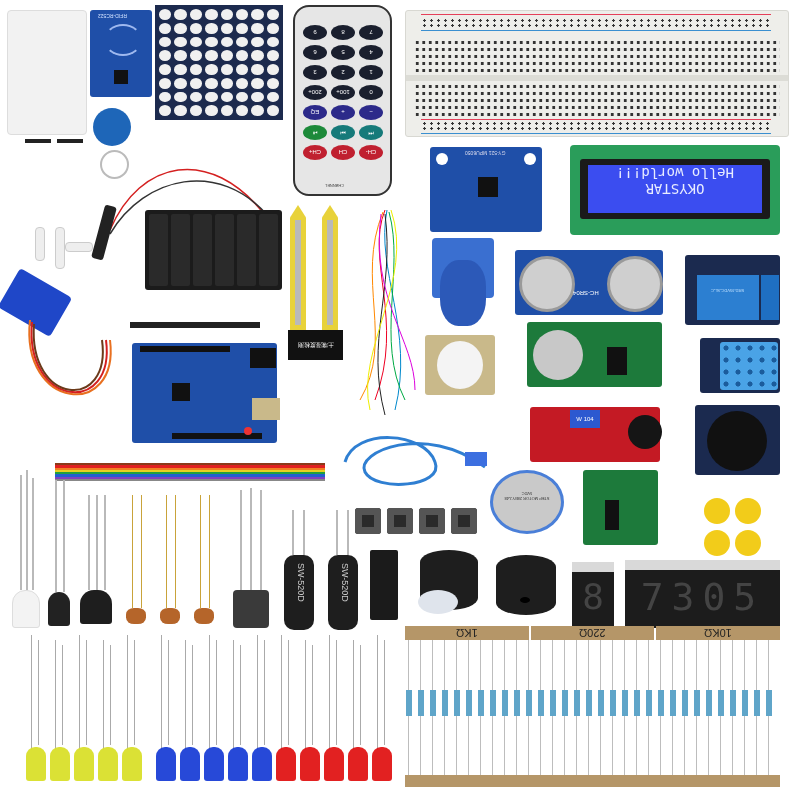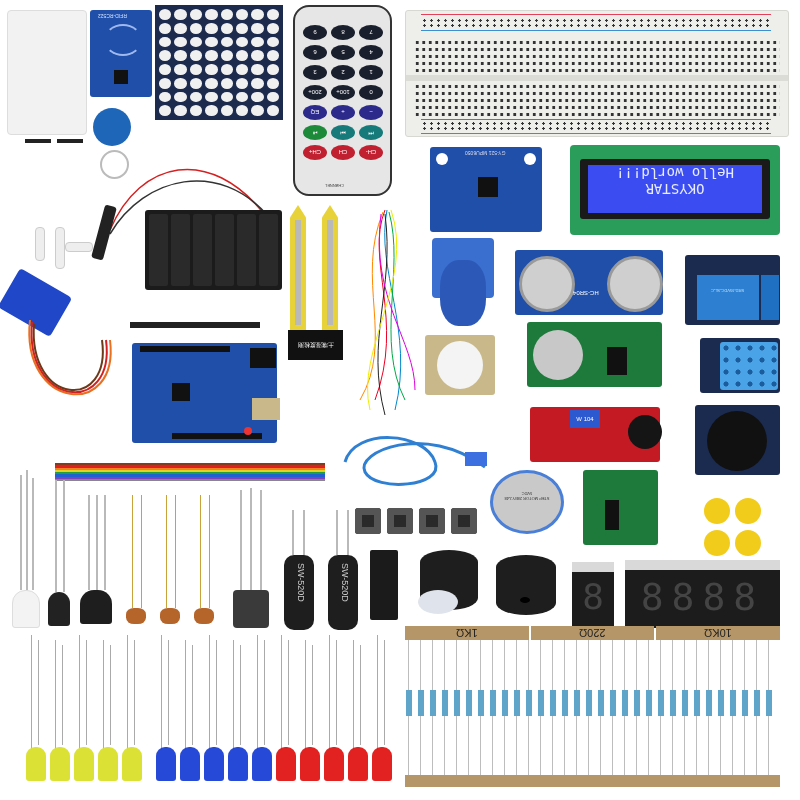--- a/index.html
+++ b/index.html
@@ -316,21 +316,21 @@
 
 <div class="abs" style="left:370px;top:550px;width:28px;height:70px;background:#1b1b1b;border-radius:2px;"></div>
 
 <div class="abs" style="left:420px;top:550px;width:58px;height:60px;background:#1e1e1e;border-radius:50%/20%;"></div>
 <div class="abs" style="left:418px;top:590px;width:40px;height:24px;background:#dfe4ec;border-radius:50%;"></div>
 <div class="abs" style="left:496px;top:555px;width:60px;height:60px;background:#1e1e1e;border-radius:50%/20%;">
   <div class="abs" style="left:24px;top:42px;width:10px;height:6px;background:#000;border-radius:50%;"></div>
 </div>
 
 <div class="abs" style="left:572px;top:562px;width:42px;height:55px;background:#1c1c1c;border-top:10px solid #d9d9d9;color:#444;font-family:'DejaVu Sans Mono',monospace;font-size:36px;text-align:center;line-height:50px;">8</div>
-<div class="abs" style="left:625px;top:560px;width:155px;height:58px;background:#1c1c1c;border-top:10px solid #d9d9d9;color:#444;font-family:'DejaVu Sans Mono',monospace;font-size:38px;letter-spacing:8px;text-align:center;line-height:54px;">8888</div>
+<div class="abs" style="left:625px;top:560px;width:155px;height:58px;background:#1c1c1c;border-top:10px solid #d9d9d9;color:#444;font-family:'DejaVu Sans Mono',monospace;font-size:38px;letter-spacing:8px;text-align:center;line-height:54px;">7305</div>
 
 <div class="abs" style="left:405px;top:626px;width:375px;height:14px;display:flex;">
   <div style="flex:1;background:#b59668;text-align:center;font-size:11px;color:#222;line-height:14px;margin-right:2px;"><span class="flip">1KΩ</span></div>
   <div style="flex:1;background:#b59668;text-align:center;font-size:11px;color:#222;line-height:14px;margin-right:2px;"><span class="flip">220Ω</span></div>
   <div style="flex:1;background:#b59668;text-align:center;font-size:11px;color:#222;line-height:14px;"><span class="flip">10KΩ</span></div>
 </div>
 <div class="abs" style="left:408px;top:640px;width:370px;height:135px;background-image:linear-gradient(90deg,#bdbdbd 1px,transparent 1px);background-size:12px 100%;"></div>
 <div class="abs" style="left:406px;top:690px;width:372px;height:26px;background-image:linear-gradient(90deg,#5fa5c9 6px,transparent 6px);background-size:12px 100%;"></div>
 <div class="abs" style="left:405px;top:775px;width:375px;height:12px;background:#b59668;"></div>
 

